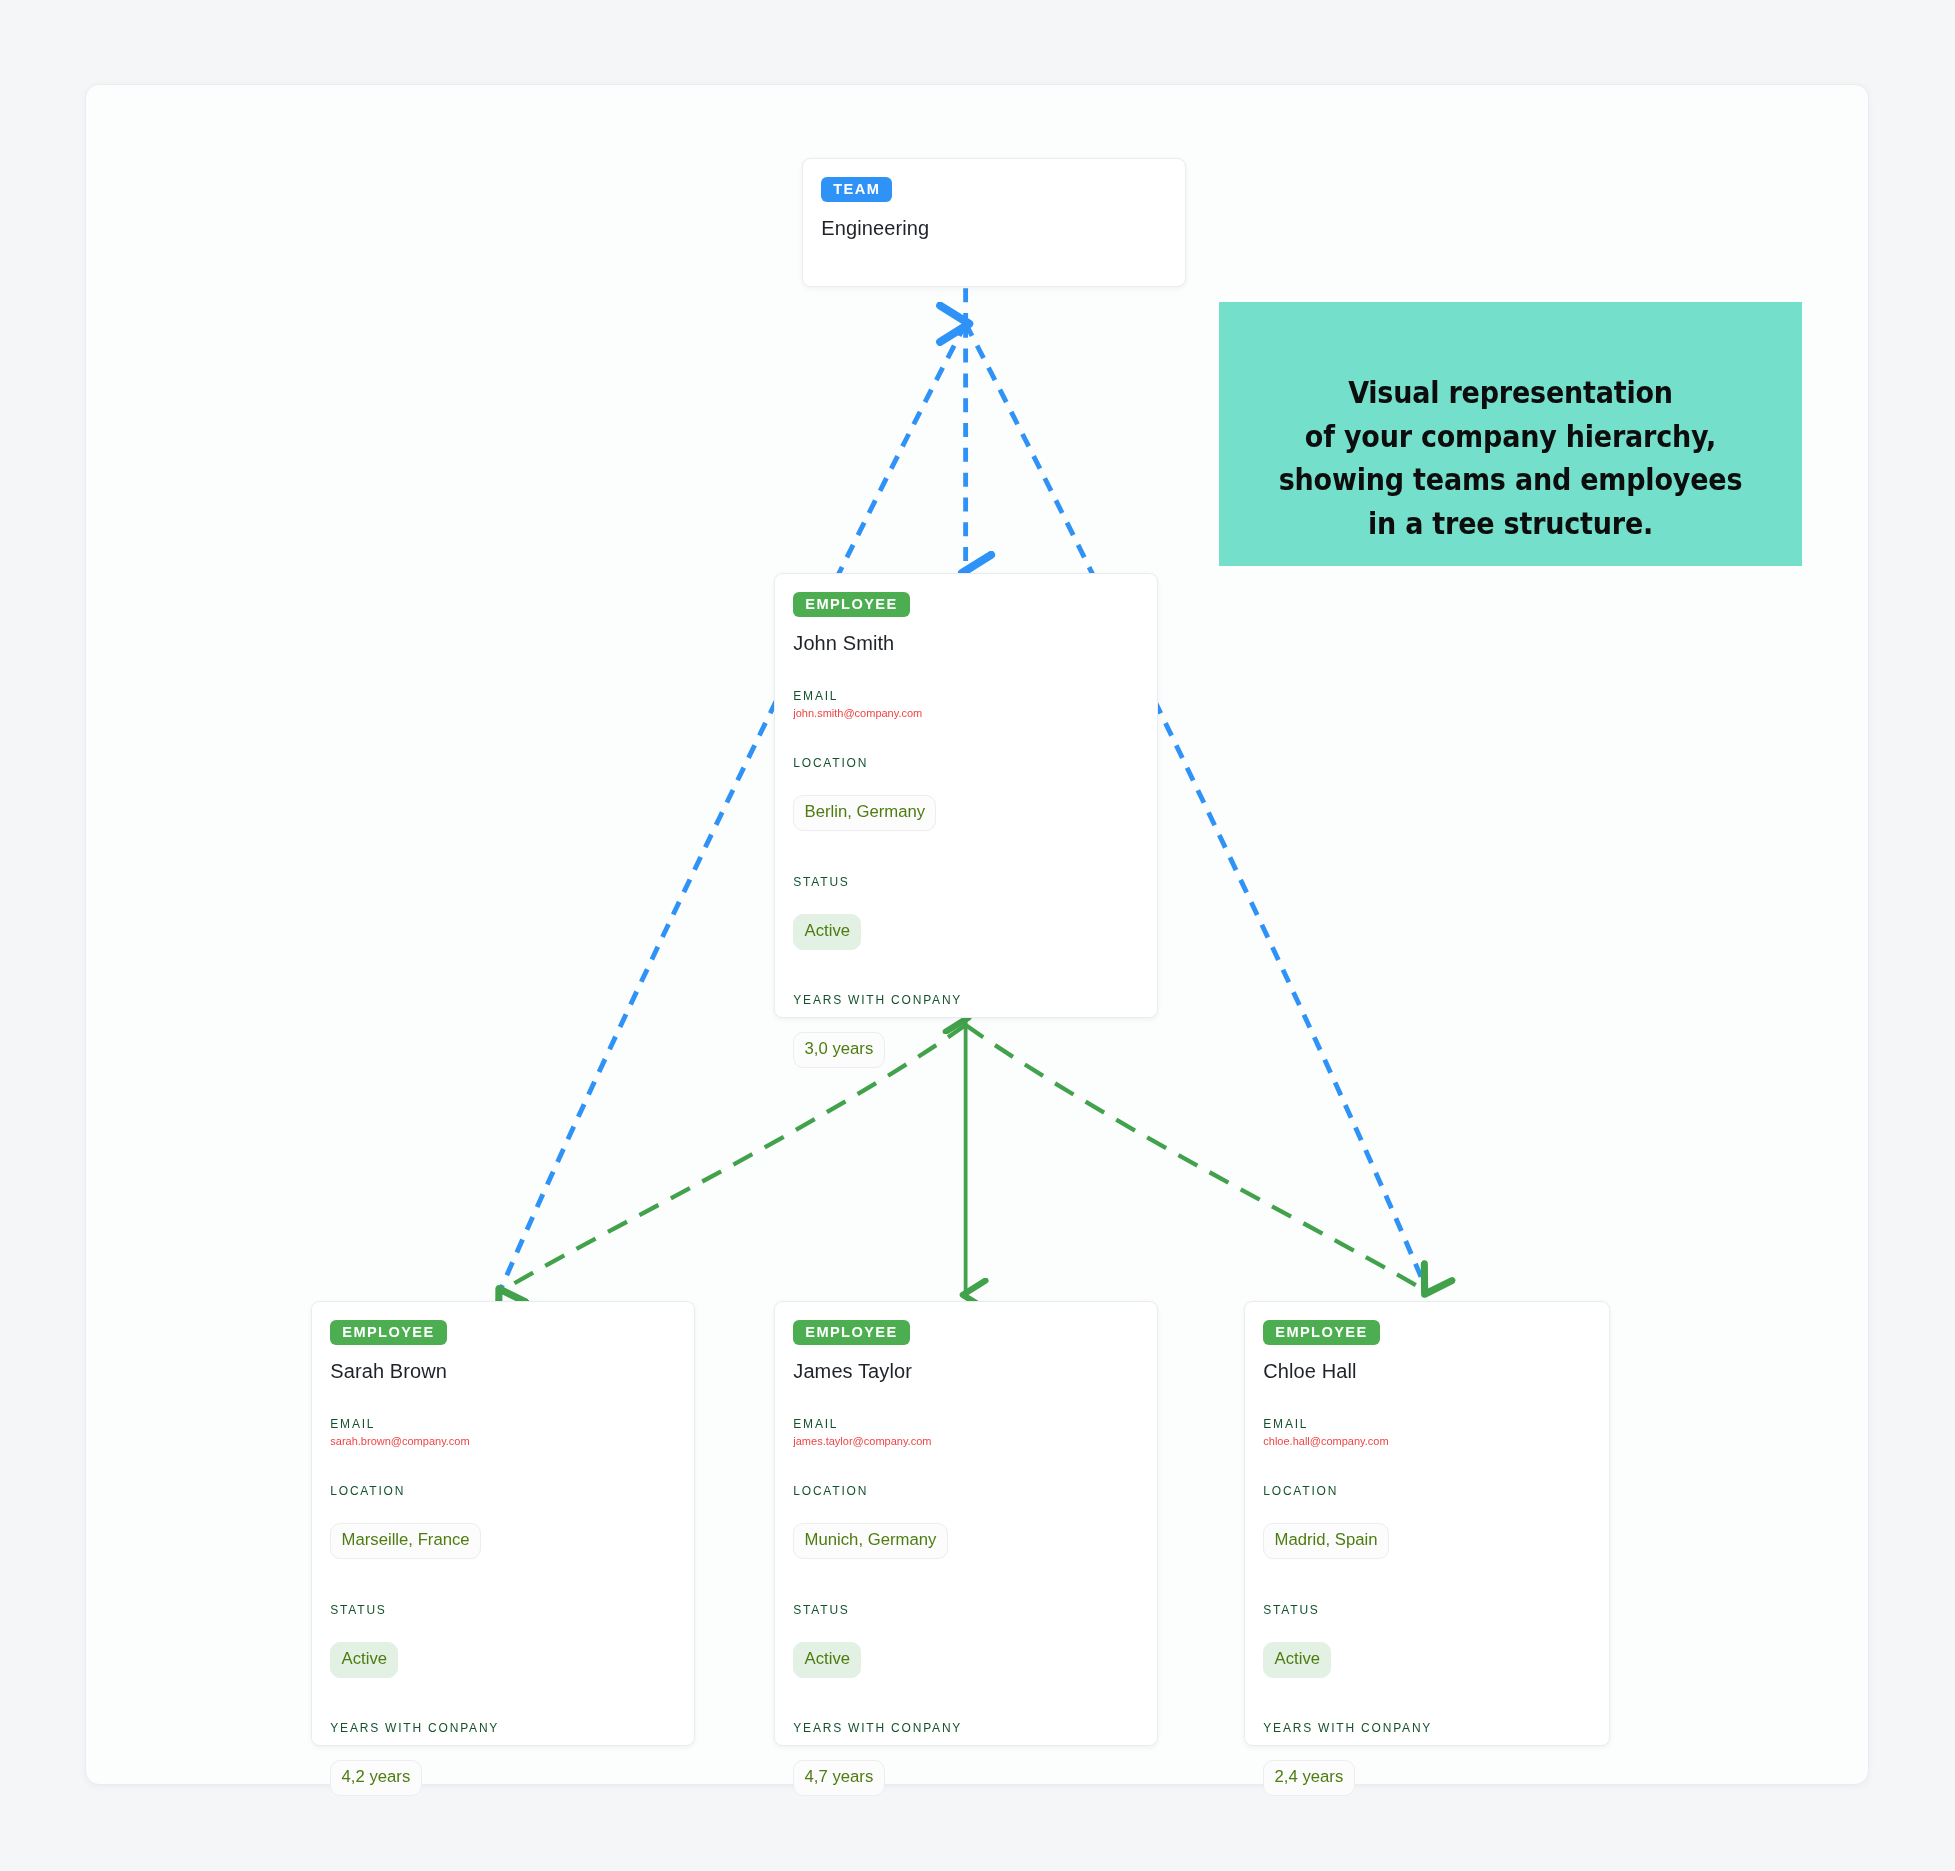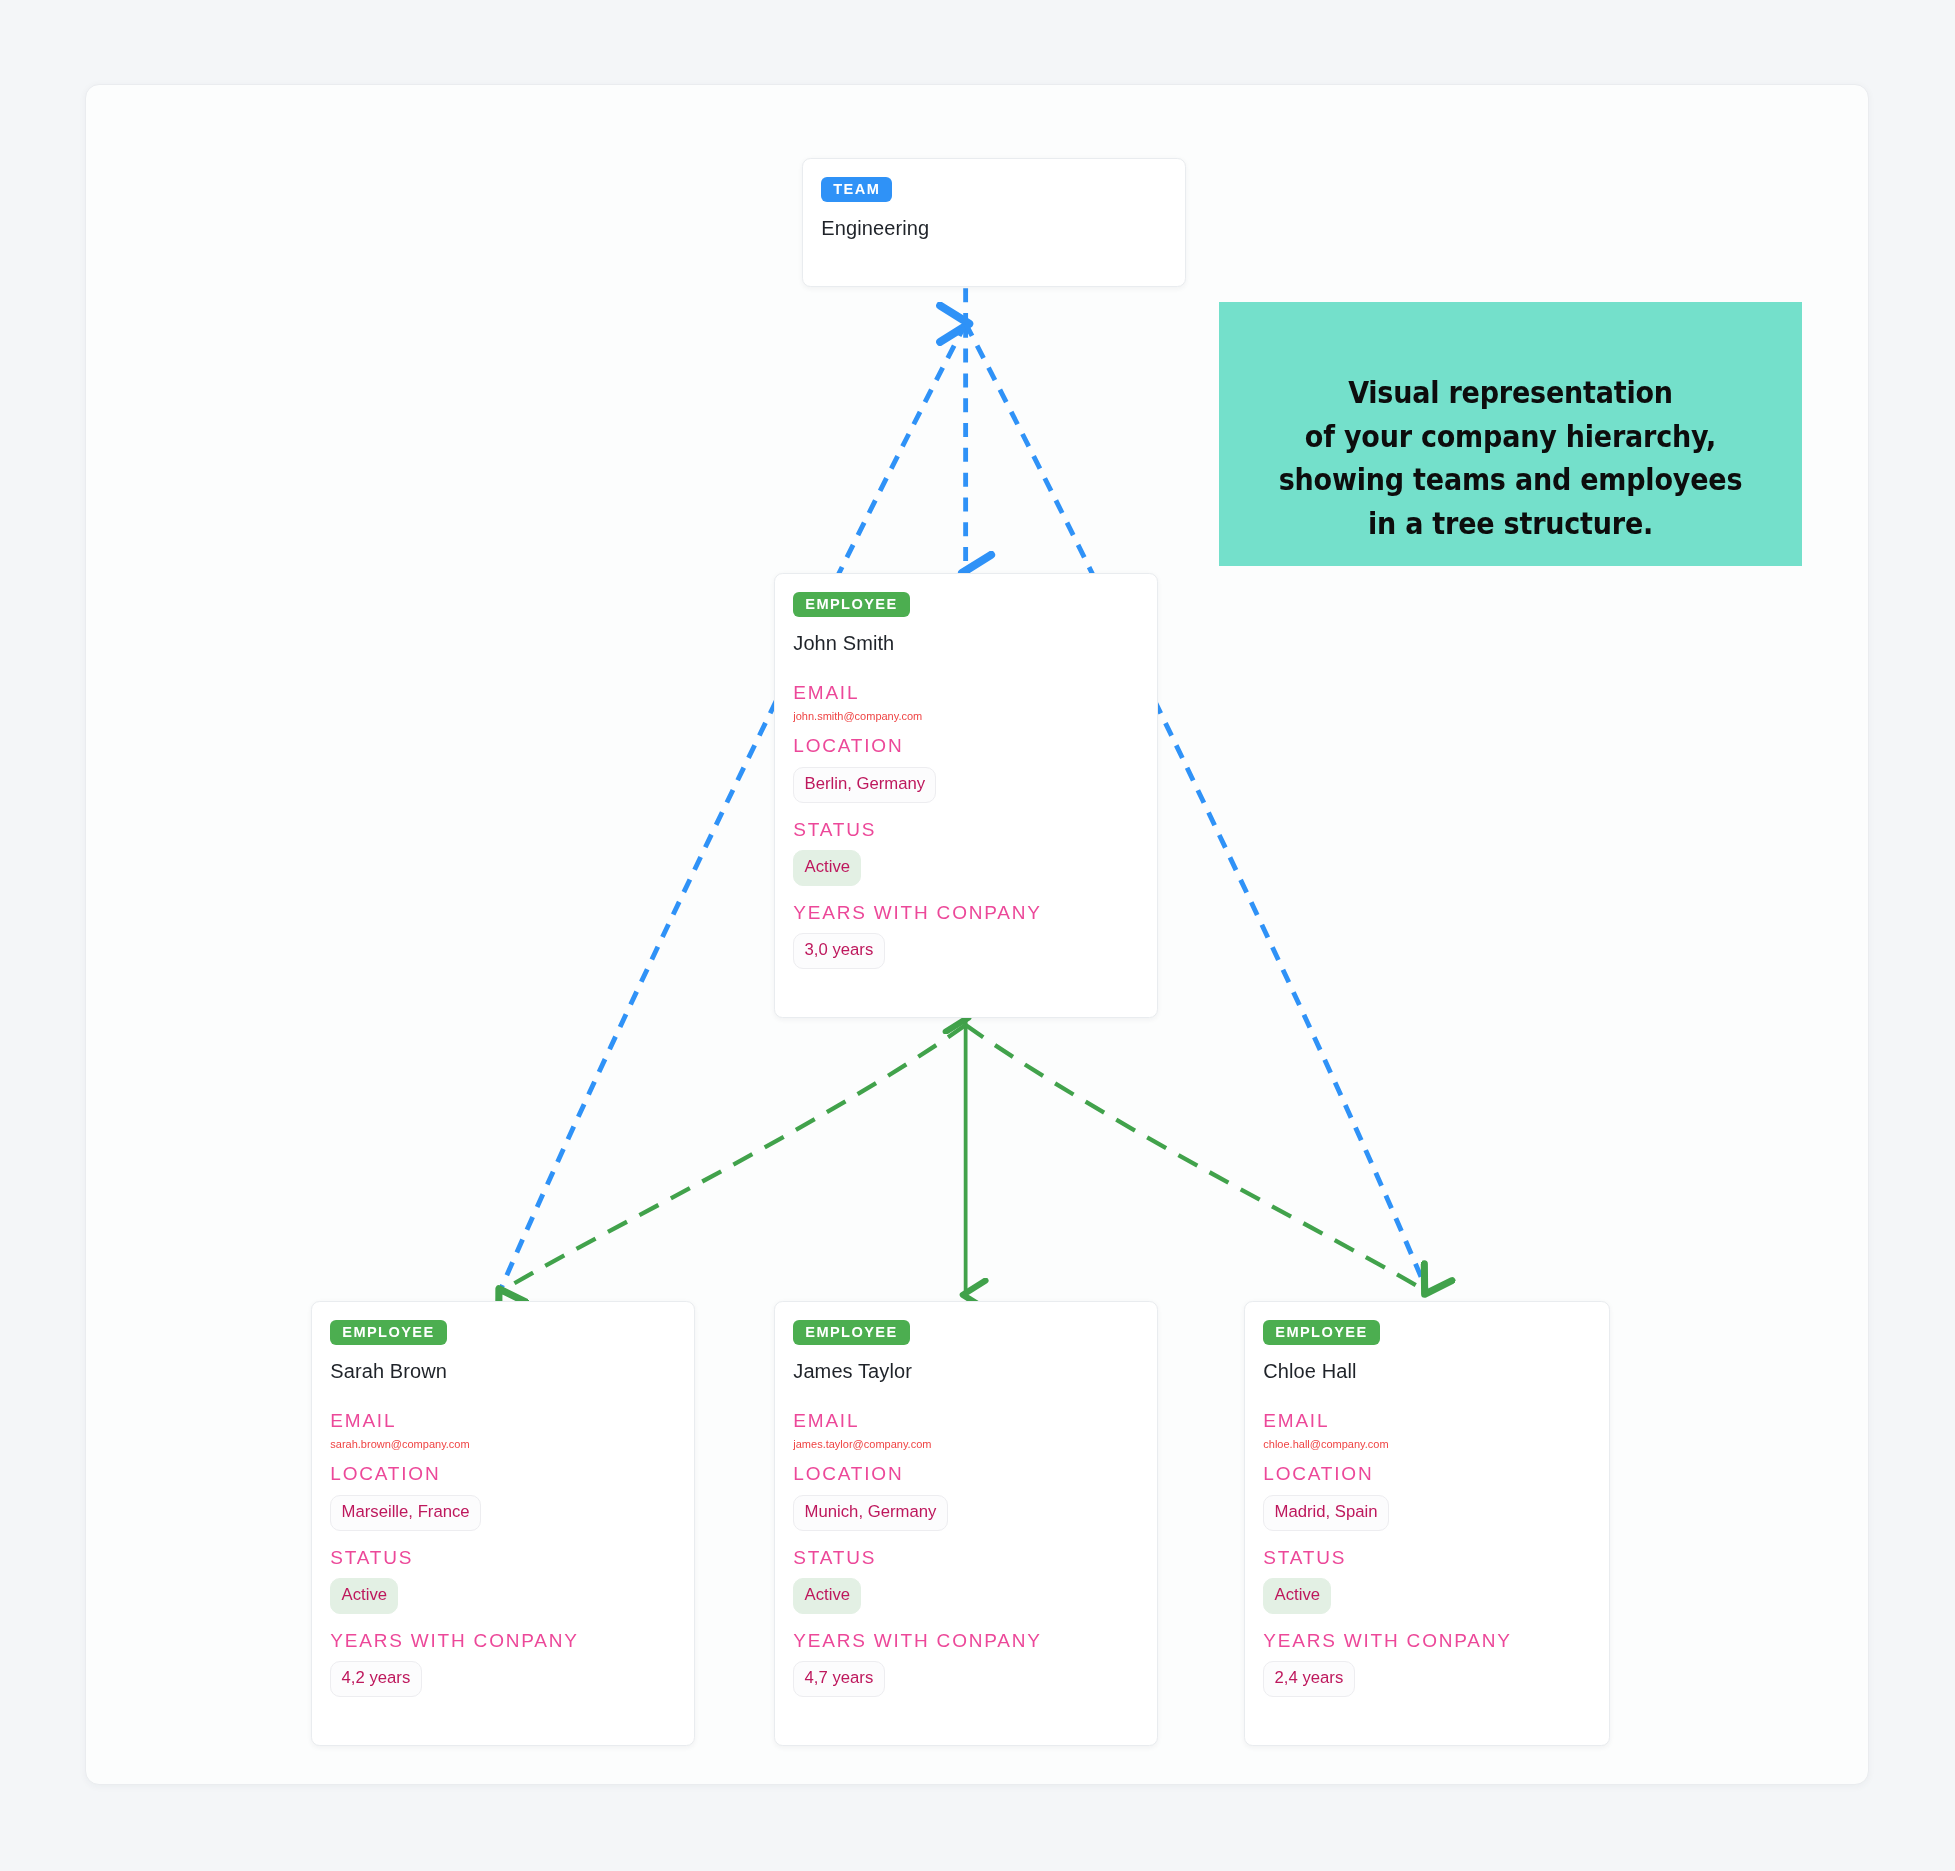--- a/index.html
+++ b/index.html
@@ -82,42 +82,43 @@
     letter-spacing: 0.1px;
     line-height: 1.15;
   }
 
   
   .fields { margin-top: 24px; }
 
   .field { margin-bottom: 3.2px; }
 
   .field-label {
-    font-size: 19px;
+    font-size: 12px;
     font-weight: 400;
     letter-spacing: 1.8px;
-    color: #ec4899;
+    color: #14532d;
     text-transform: uppercase;
     line-height: 1.5;
+    margin-top: 32px;
   }
 
   .field-value-plain {
     font-size: 11px;
     color: #ef4444;
     line-height: 1.45;
     margin-top: 1.1px;
     margin-bottom: 7.6px;
   }
 
   .pill {
     display: inline-block;
-    margin-top: 6px;
+    margin-top: 23px;
     margin-bottom: 9.7px;
     font-size: 16.7px;
-    color: #be185d;
+    color: #4d7c0f;
     line-height: 1;
     padding: 8px 10.3px 9.2px 10.3px;
     border-radius: 10px;
     background: #fcfcfd;
     border: 1.1px solid #ededf0;
   }
 
   .pill.status-pill {
     background: #e3f0e4;
     border: 1.1px solid #e3f0e4;

